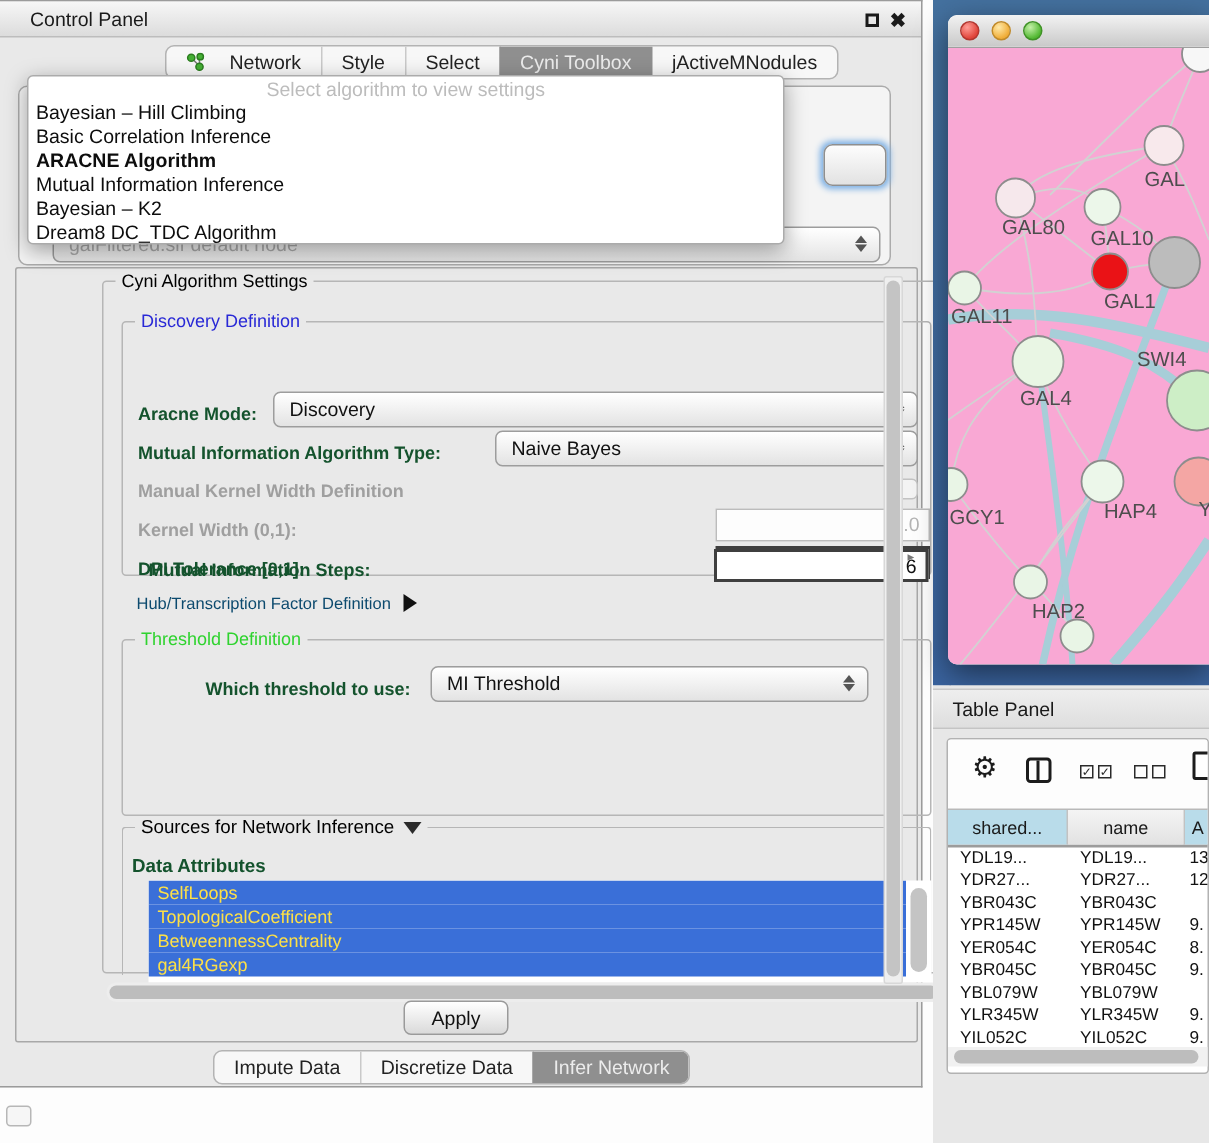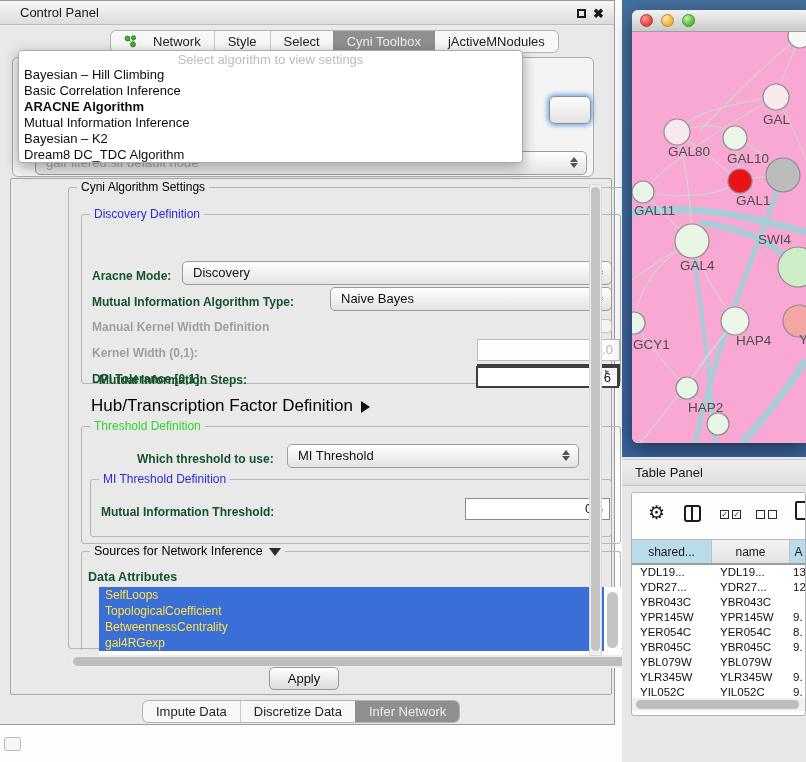--- a/index.html
+++ b/index.html
@@ -223,38 +223,33 @@
           <span class="lbl dis" style="left:10px; top:105px;">Manual Kernel Width Definition</span>
           <span class="chk" style="left:516px; top:104px;"></span>
           <span class="lbl dis" style="left:10px; top:131px;">Kernel Width (0,1):</span>
           <div class="field dis" style="left:395px; top:124px; width:143px;">0.0</div>
           <span class="lbl" style="left:10px; top:157px;">DPI Tolerance [0,1]:</span>
           <div class="field strong" style="left:395px; top:149px; width:143px;">0.0</div>
         </div>
         <span class="lbl" style="left:30px; top:185px;">Mutual Information Steps:</span>
         <div class="field strong" style="left:407px; top:178px; width:143px;">6</div>
 
-        <span style="position:absolute; left:22px; top:208px; font-size:17px; color:#000000;">
+        <span style="position:absolute; left:22px; top:208px; font-size:11px; color:#0c4a6e;">
           <span>Hub/Transcription Factor Definition</span><span class="tri-right"></span>
         </span>
 
         <div class="grp" style="left:12px; top:238px; width:540px; height:118px;">
           <span class="gtitle green">Threshold Definition</span>
           <span class="lbl" style="left:55px; top:25px;">Which threshold to use:</span>
           <div class="combo" style="left:205px; top:17px; width:292px;">
             <span>MI Threshold</span>
             <span class="spin">
                 <i class="up"></i>
                 <i class="dn"></i>
               </span>
-          </div>
-          <div class="grp" style="left:8px; top:52px; width:522px; height:58px;">
-            <span class="gtitle blue">MI Threshold Definition</span>
-            <span class="lbl" style="left:10px; top:25px;">Mutual Information Threshold:</span>
-            <div class="field norm" style="left:374px; top:18px; width:145px;">0.5</div>
           </div>
         </div>
 
         <div class="grp" style="left:12px; top:363px; width:540px; height:99px; border-bottom:none; border-radius:3px 3px 0 0;">
           <span class="gtitle" style="font-size:12.5px;">
             <span>Sources for Network Inference</span><span class="tri-down"></span>
           </span>
           <span class="lbl" style="left:6px; top:18px; font-size:12.5px;">Data Attributes</span>
         </div>
         <div class="attr-list" id="attr-list">

